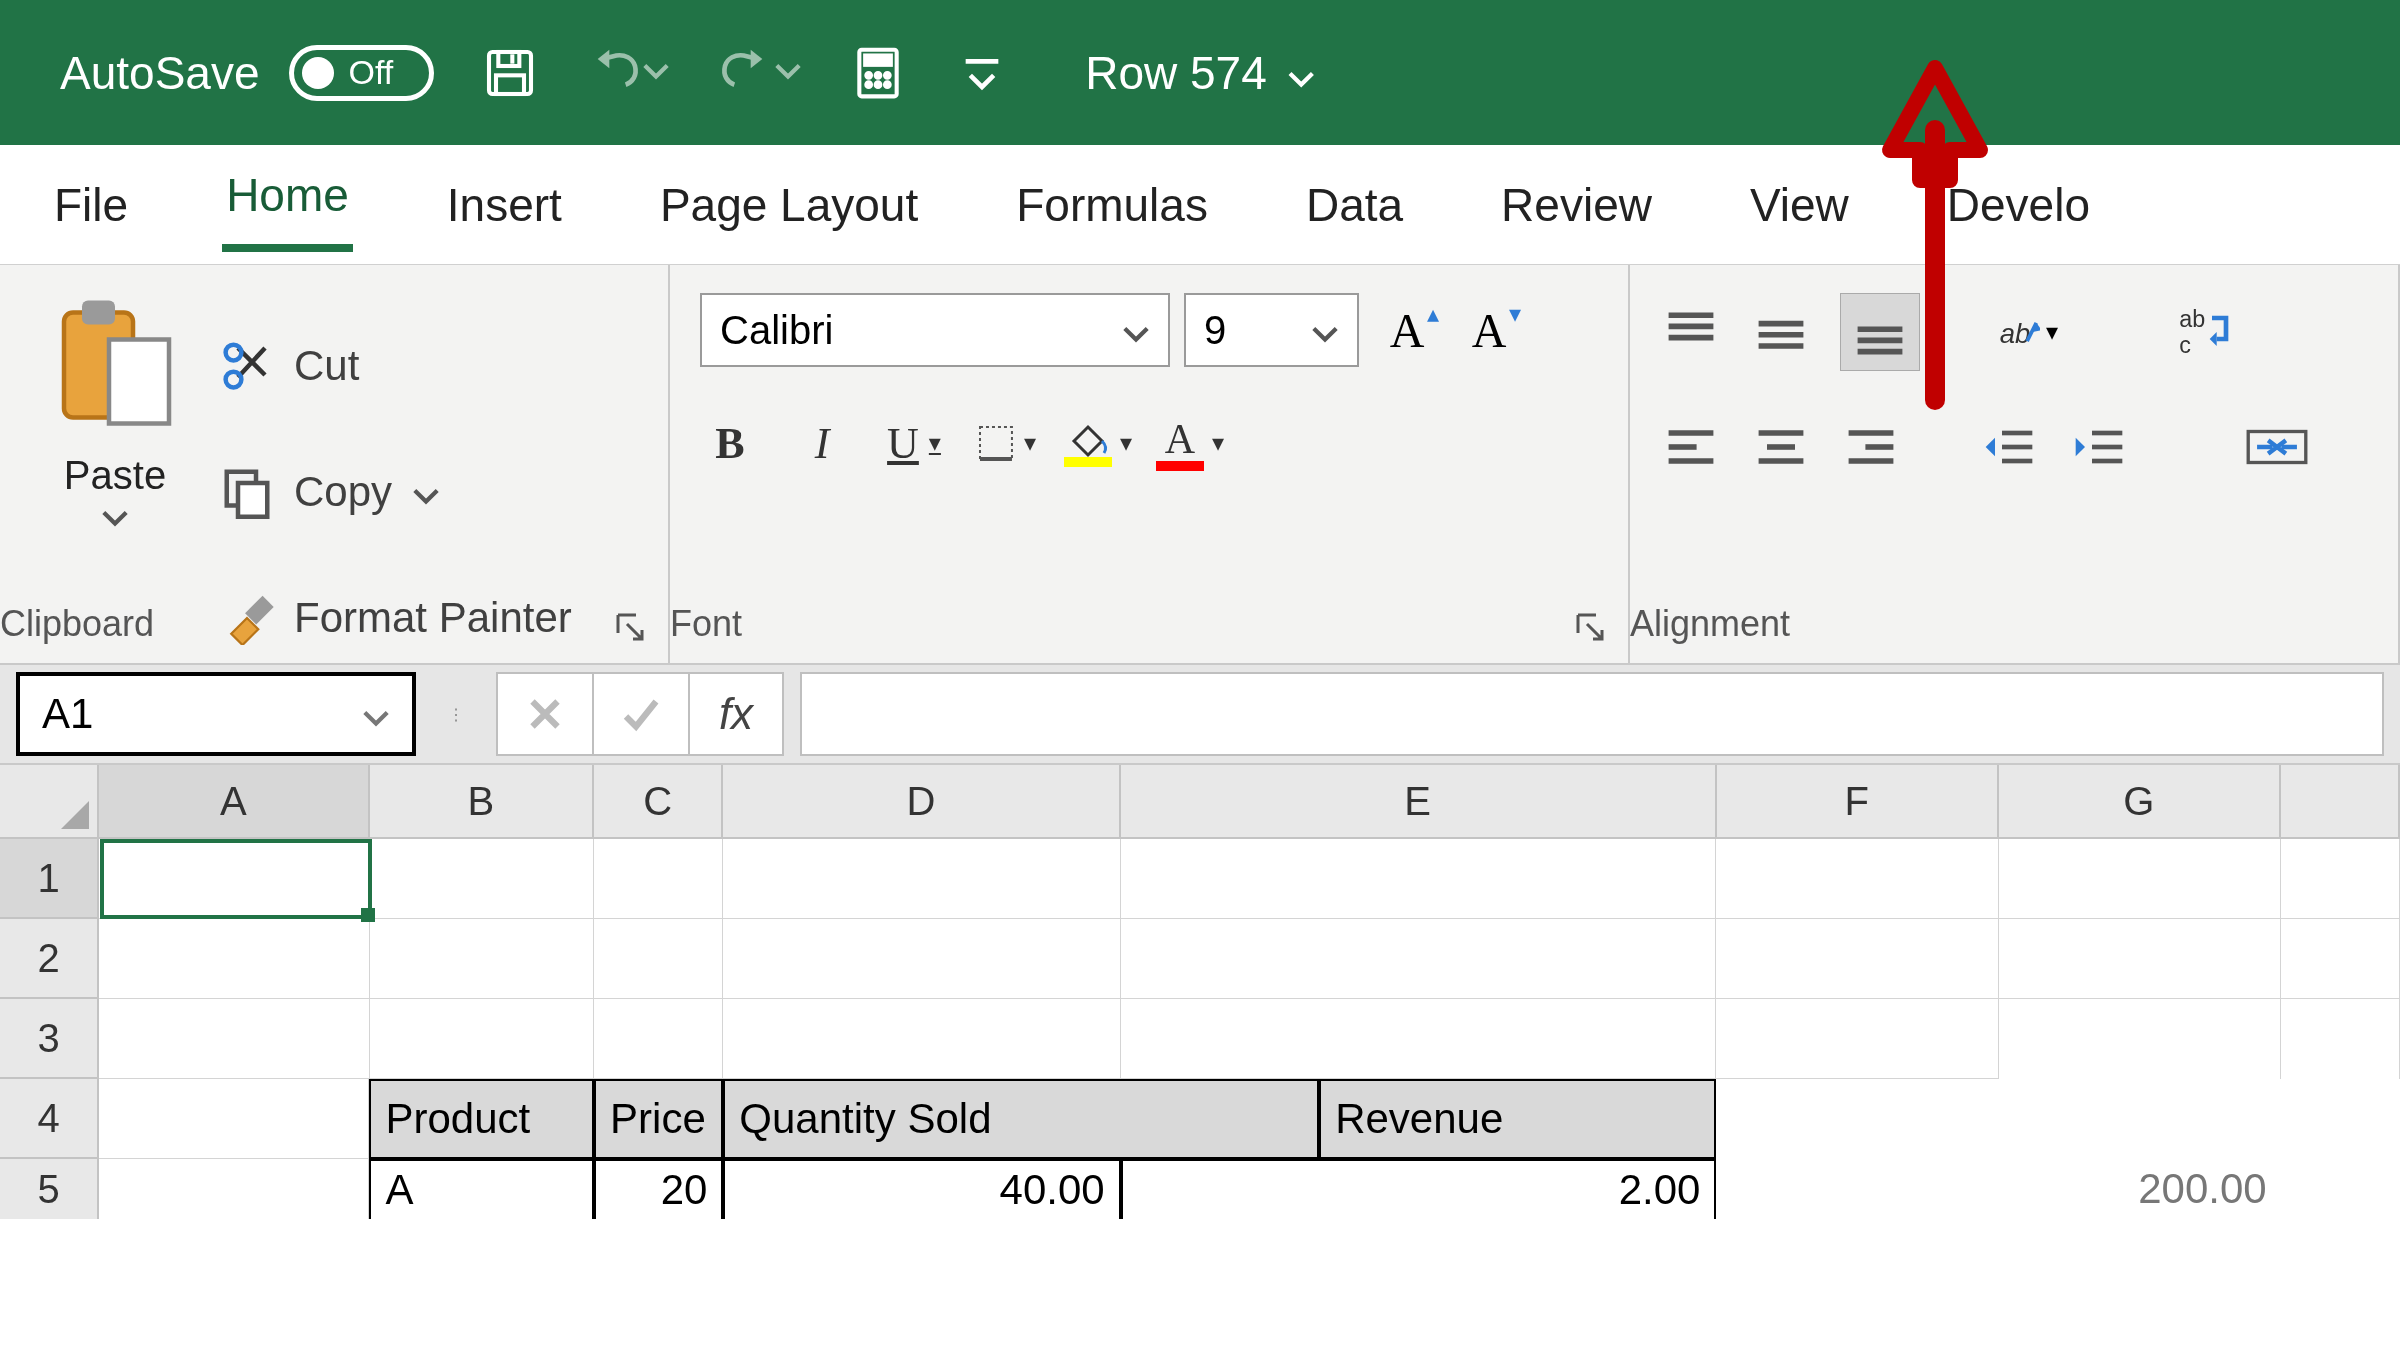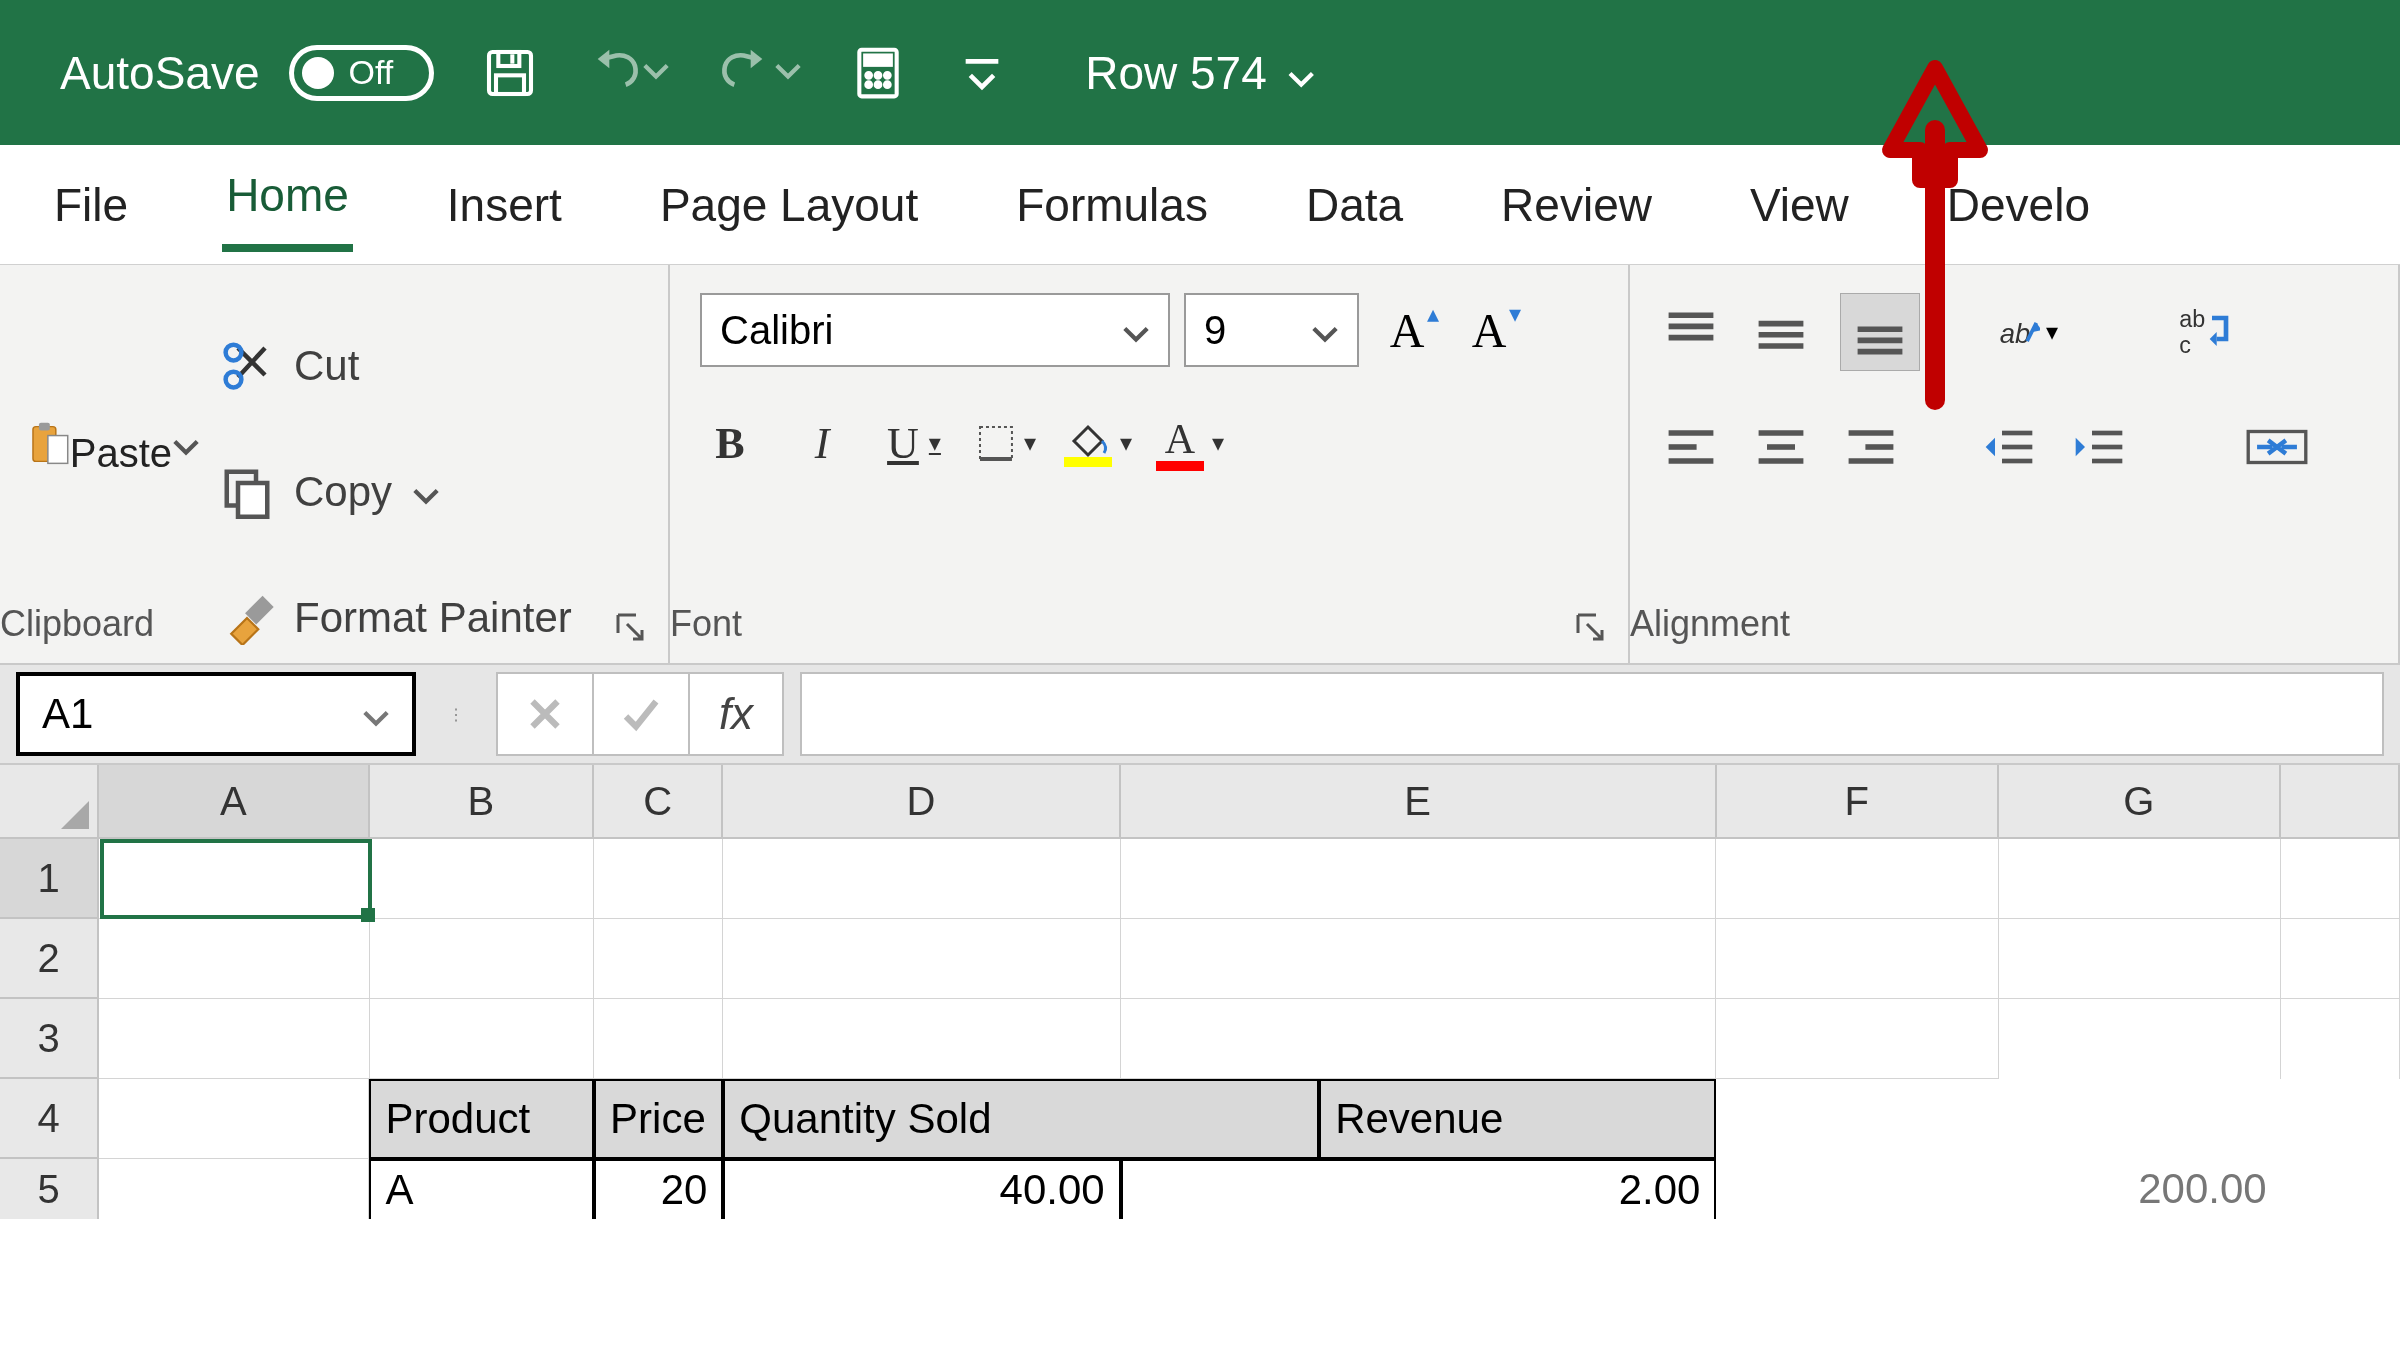--- a/index.html
+++ b/index.html
@@ -41,21 +41,21 @@
 
   
   .ribbon-body { height:400px; background:#f3f3f2; display:flex; position:relative; border-bottom:2px solid #c9c9c9;}
   .group { border-right:2px solid #c9c9c9; position:relative; height:100%; }
   .group-label { position:absolute; bottom:18px; left:0; right:0; text-align:left; font-size:36px; color:#555; }
   .dialog-launcher { position:absolute; bottom:18px; right:20px; width:36px; height:36px; }
   .dialog-launcher svg { width:36px; height:36px; }
 
   
   .grp-clipboard { width:670px; display:flex; padding:30px 30px 70px 30px; }
-  .paste-col { width:170px; display:flex; flex-direction:row; align-items:center; }
+  .paste-col { width:170px; display:flex; flex-direction:column; align-items:center; }
   .paste-icon { width:120px; height:140px; }
   .paste-label { font-size:40px; margin-top:18px; color:#222;}
   .paste-caret { margin-top:10px; }
   .clip-right { flex:1; display:flex; flex-direction:column; gap:28px; padding-left:20px; }
   .clip-item { display:flex; align-items:center; gap:20px; font-size:42px; color:#404040;margin-top:44px; }
   .clip-item svg { width:54px; height:54px; }
 
   
   .grp-font { width:960px; padding:28px 30px 70px 30px; }
   .font-row1 { display:flex; gap:14px; align-items:center; }

